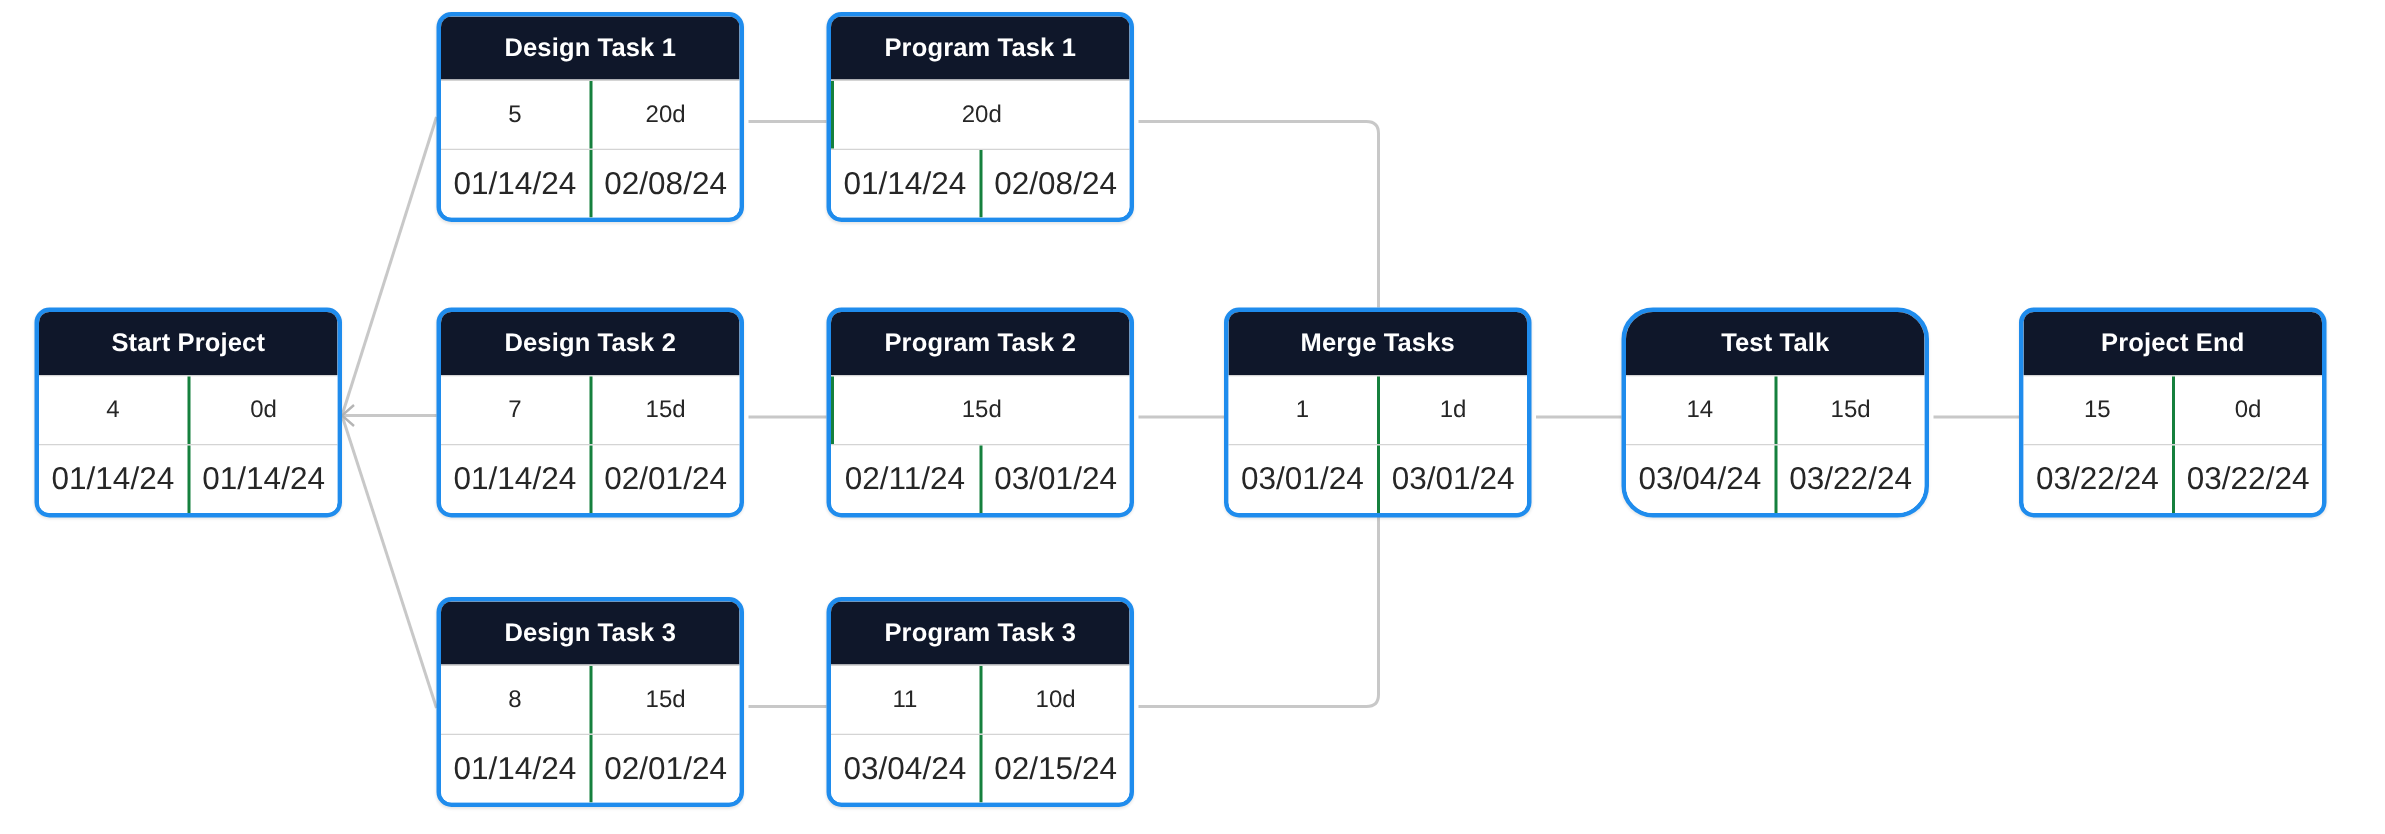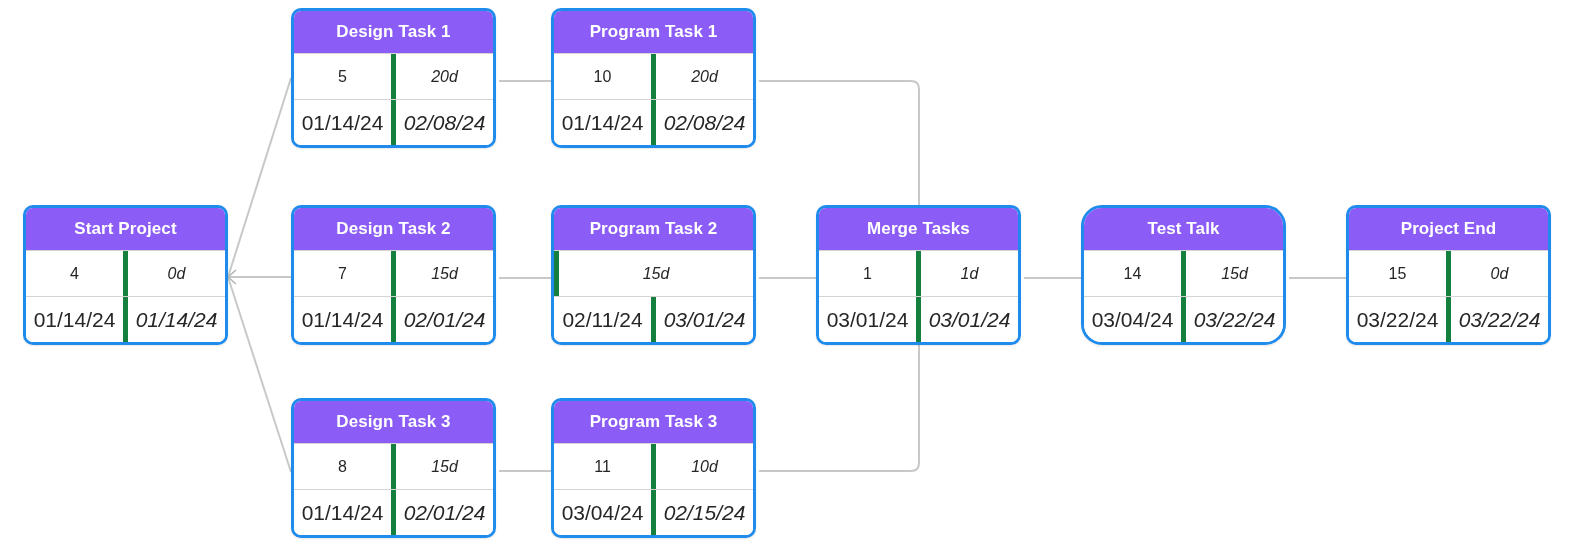--- a/index.html
+++ b/index.html
@@ -31,21 +31,21 @@
     box-sizing: border-box;
     border: 3px solid #1f8ced;
     border-radius: 10px;
     background: #ffffff;
     overflow: hidden;
     box-shadow: 0 1px 2px rgba(0,0,0,0.10);
   }
   .node-header {
     height: 42px;
     line-height: 42px;
-    background: #8b5cf6;
+    background: #0f172a;
     color: #ffffff;
     text-align: center;
     font-size: 17px;
     font-weight: bold;
     letter-spacing: 0.1px;
     white-space: nowrap;
     overflow: hidden;
   }
   .node-row {
     display: flex;
@@ -60,22 +60,21 @@
     display: flex;
     align-items: center;
     justify-content: center;
     font-size: 16px;
     color: #262626;
     background: #ffffff;
     white-space: nowrap;
     overflow: hidden;
   }
   .node-cell.right {
-    border-left: 5px solid #15803d;
-    font-style: italic;
+    border-left: 2px solid #15803d;
   }
   .node-row.dates .node-cell {
     font-size: 21px;
   }
 </style>
 </head>
 <body>
 
 <div id="canvas">
 
@@ -123,21 +122,20 @@
     </div>
     <div class="node-row dates">
       <div class="node-cell">01/14/24</div>
       <div class="node-cell right">02/08/24</div>
     </div>
   </div>
 
   <div class="node" style="left:551px; top:8px;">
     <div class="node-header">Program Task 1</div>
     <div class="node-row">
-      <div class="node-cell">10</div>
       <div class="node-cell right">20d</div>
     </div>
     <div class="node-row dates">
       <div class="node-cell">01/14/24</div>
       <div class="node-cell right">02/08/24</div>
     </div>
   </div>
 
   <div class="node" style="left:291px; top:205px;">
     <div class="node-header">Design Task 2</div>

